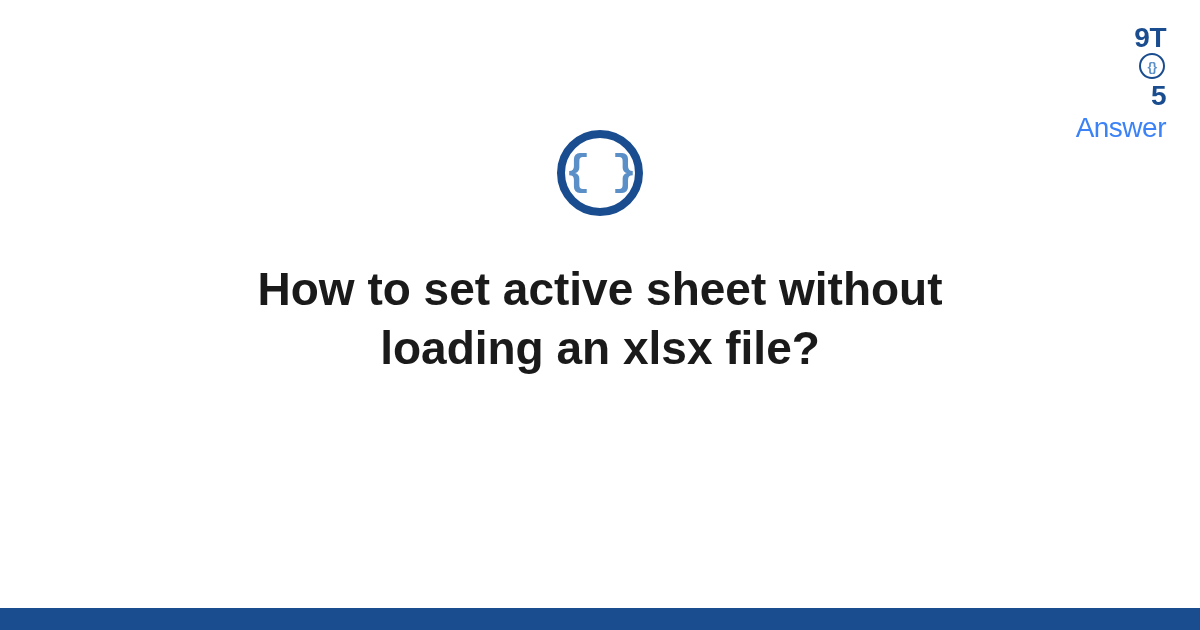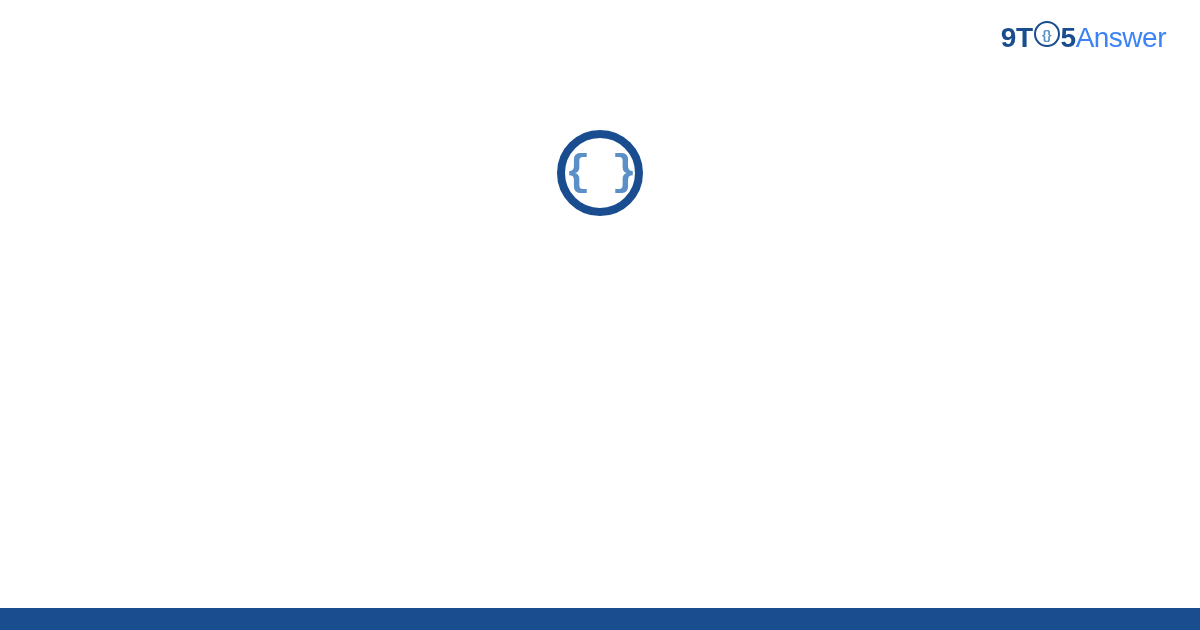--- a/index.html
+++ b/index.html
@@ -13,24 +13,25 @@
       background: #ffffff;
       font-family: Arial, Helvetica, sans-serif;
       position: relative;
       overflow: hidden;
     }
     .logo-wrapper {
       position: absolute;
       top: 22px;
       right: 34px;
       display: flex;
-      align-items: flex-start;
+      align-items: flex-end;
       font-size: 28px;
       font-weight: 400;
       letter-spacing: -0.5px;
+      flex-direction: column;
     }
     .logo-9t {
       color: #1a4d8f;
       font-weight: 600;
     }
     .logo-clock {
       display: inline-flex;
       align-items: center;
       justify-content: center;
       width: 26px;
@@ -109,15 +110,16 @@
     <span class="logo-clock-inner">{}</span>
   </span>
   <span class="logo-5">5</span>
   <span class="logo-answer">Answer</span>
 </div>
 
 <div class="center-content">
   <div class="icon-circle">
     <span class="icon-braces">{ }</span>
   </div>
+  <h1 class="question-title">How to set active sheet without loading an xlsx file?</h1>
 </div>
 
 <div class="footer-bar"></div>
 
 </body></html>

